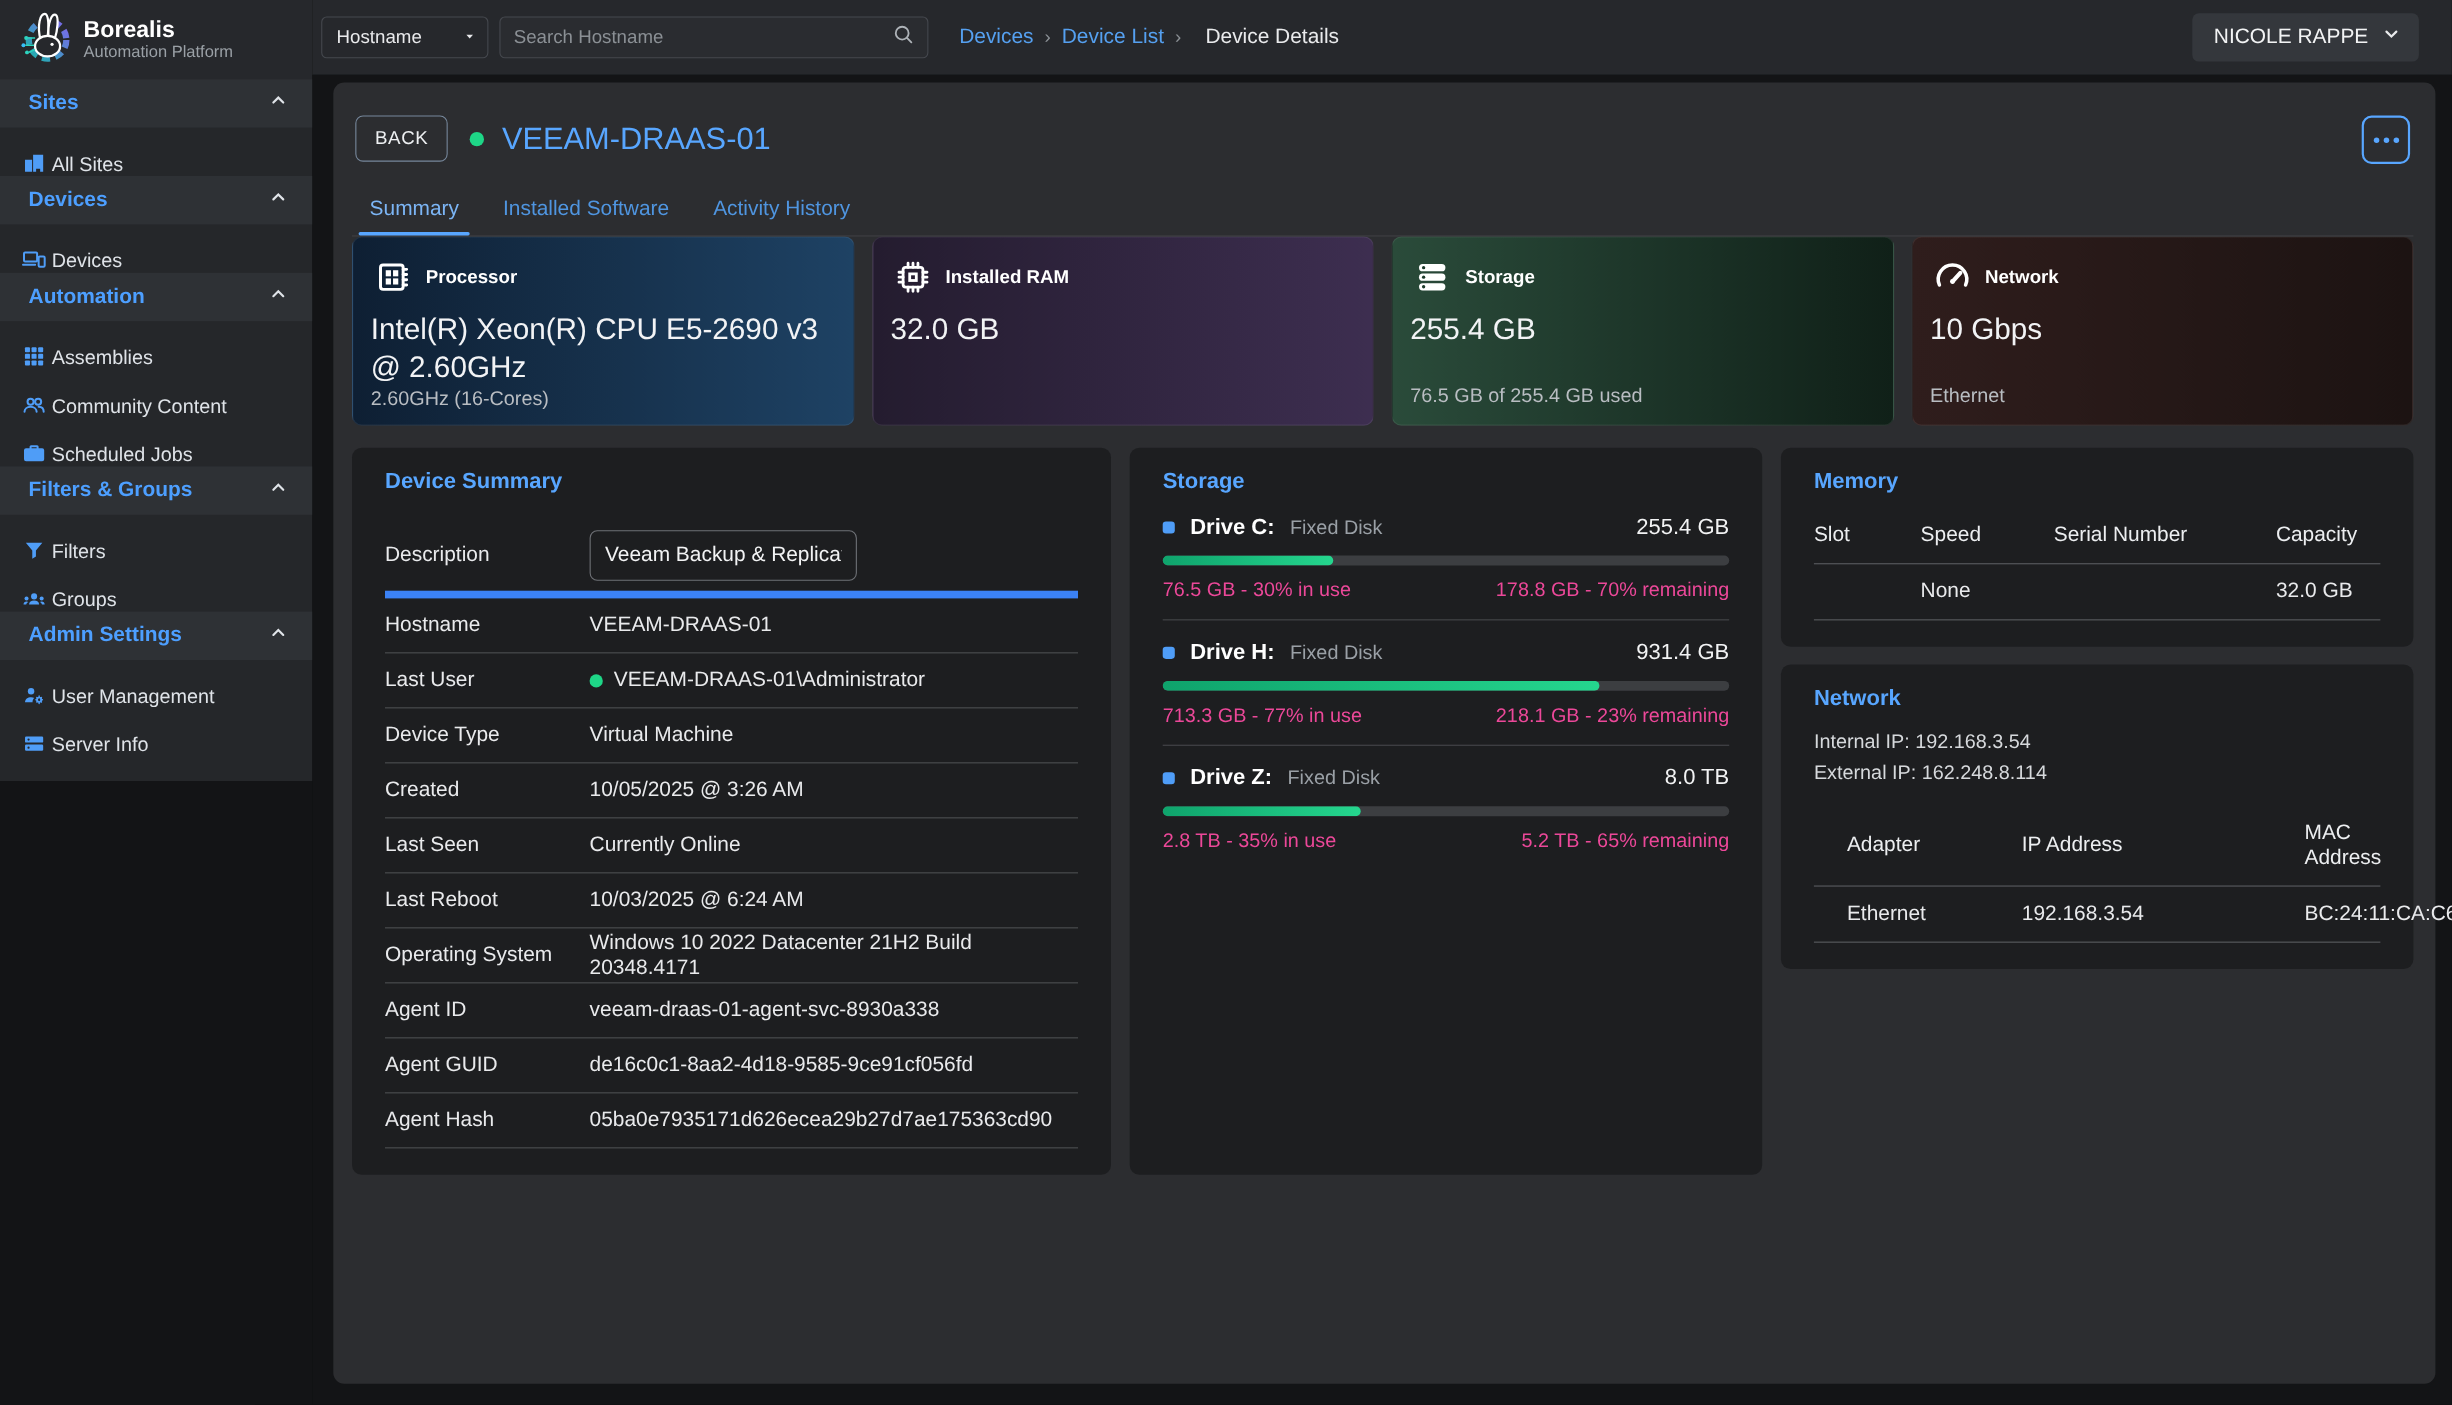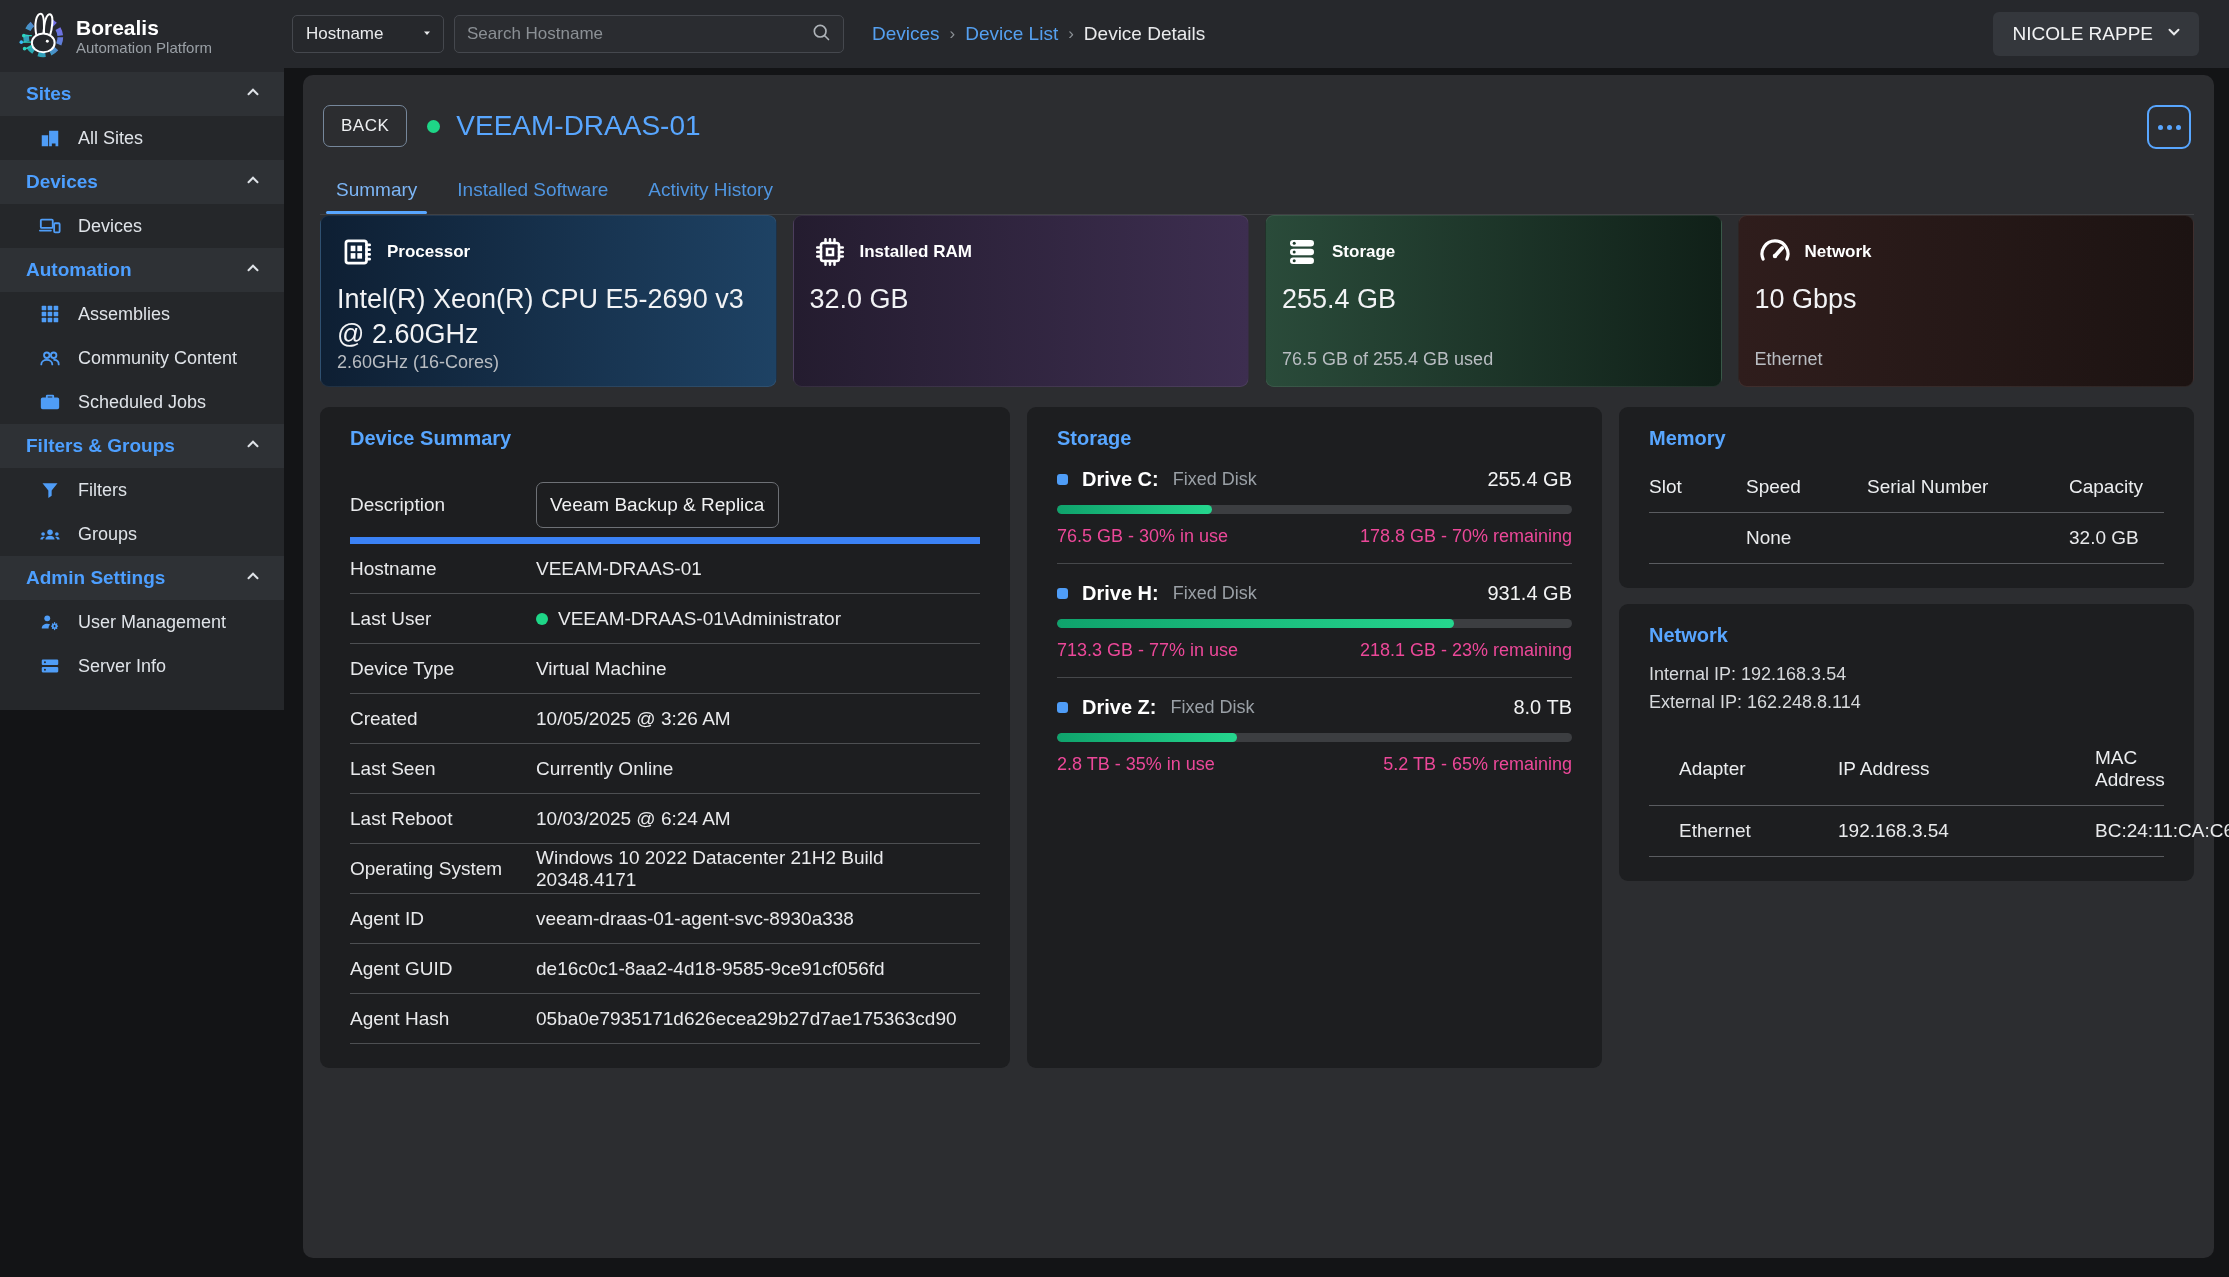--- a/index.html
+++ b/index.html
@@ -15,40 +15,40 @@
   
   .sidebar { width:284px; flex:none; background:#131416; display:flex; flex-direction:column; }
   .logo-block { height:72px; background:#26282c; display:flex; align-items:center; padding:0 14px; gap:10px; }
   .brand-name { font-size:21px; font-weight:bold; color:#ffffff; line-height:1.1; }
   .brand-tagline { font-size:15px; color:#9aa0a6; }
   .nav { background:#25272a; padding-bottom:22px; }
   .nav-header { height:44px; background:#2e3135; display:flex; align-items:center; padding:0 22px 0 26px;
     color:#4d9fff; font-weight:bold; font-size:19px; cursor:pointer; }
   .nav-header .spacer { flex:1; }
   .nav-header svg { color:#dfe3e8; }
-  .nav-item { height:44px; display:flex; align-items:center; padding-left:38px; gap:16px;
+  .nav-item { height:44px; display:flex; align-items:flex-end; padding-left:19px; gap:4px;
     color:#dfe3e8; font-size:18px; cursor:pointer; text-decoration:none; }
   .nav-ico { width:24px; height:24px; color:#4f9df7; display:flex; align-items:center; justify-content:center; flex:none; }
 
   
   .main-col { flex:1; display:flex; flex-direction:column; min-width:0; }
   .topbar { height:68px; flex:none; background:#26282c; display:flex; align-items:center; padding:0 30px 0 8px; }
   .filter-dropdown { width:152px; height:38px; background:#26282c; border:1px solid #45484e; border-radius:5px;
     display:flex; align-items:center; padding:0 10px 0 13px; font-size:17px; color:#e9eaec; cursor:pointer; }
   .filter-dropdown .spacer { flex:1; }
   .search-box { width:390px; height:38px; margin-left:10px; background:#2a2c30; border:1px solid #45484e; border-radius:5px;
     display:flex; align-items:center; padding:0 12px; }
   .search-box input { flex:1; background:transparent; border:none; outline:none; color:#e9eaec; font-size:17px;
     font-family:"Liberation Sans", sans-serif; }
   .search-box input::placeholder { color:#8b9095; }
   .search-box svg { color:#aeb3b8; flex:none; }
   .breadcrumb { display:flex; align-items:center; gap:10px; margin-left:28px; font-size:19px; }
   .breadcrumb a { color:#55a0f0; text-decoration:none; cursor:pointer; }
   .crumb-sep { color:#8b9095; font-size:17px; }
-  .crumb-current { color:#e9eaec; }
+  .crumb-current { color:#e9eaec;margin-left:12px; }
   .topbar .flex-spacer { flex:1; }
   .user-chip { background:#34373c; border-radius:6px; height:44px; display:flex; align-items:center;
     padding:0 16px 0 20px; gap:12px; font-size:19px; color:#f2f3f4; cursor:pointer; }
   .user-chip svg { color:#e9eaec; }
 
   
   .content { flex:1; background:#131416; padding:7px 15px 19px 19px; min-height:0; }
   .container { position:relative; background:#2c2d30; border-radius:10px; height:100%; padding:0 20px 20px 17px; }
 
   .page-header { display:flex; align-items:center; gap:16px; padding:30px 13px 0 3px; }

